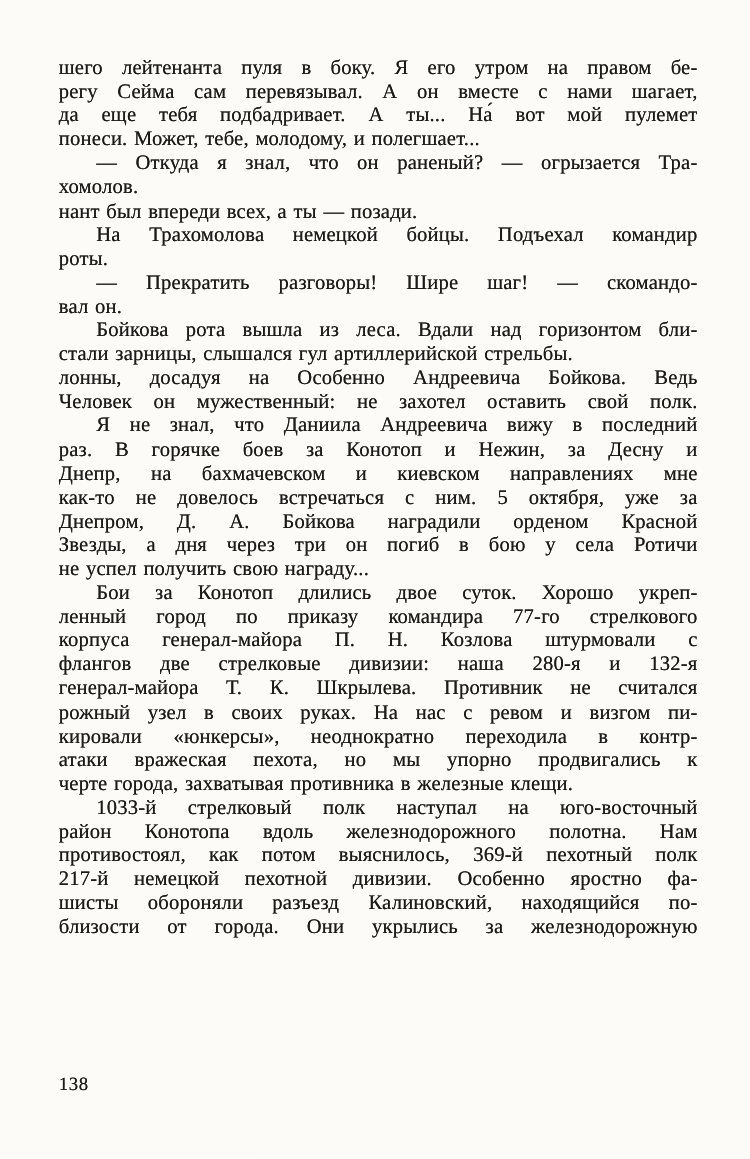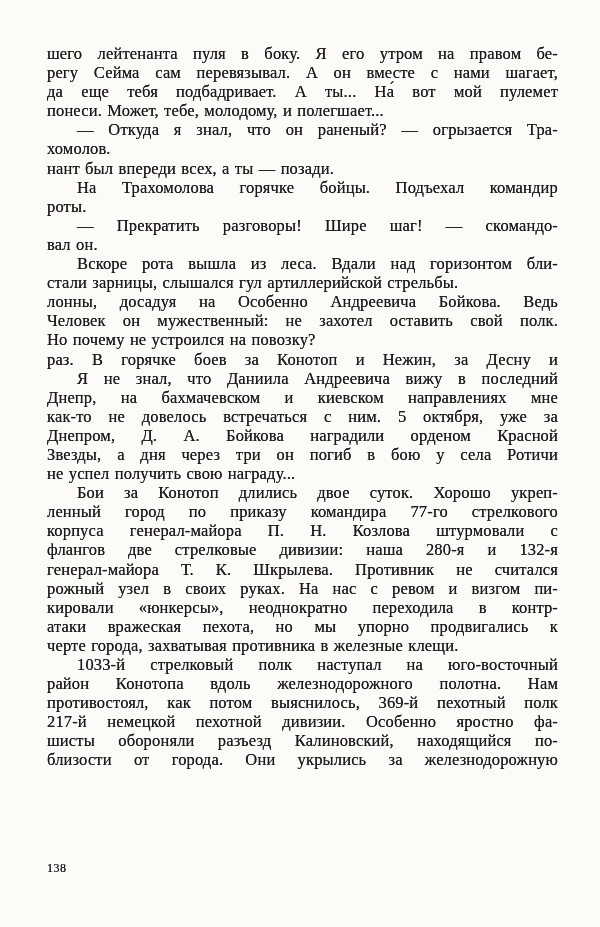--- a/index.html
+++ b/index.html
@@ -44,21 +44,21 @@
   .line.last {
     text-align-last: left;
   }
   .line.indent {
     text-indent: 30px;
   }
   .page-number {
     position: absolute;
     left: 47px;
     top: 856px;
-    font-size: 12px;
+    font-size: 15px;
     line-height: 24px;
     font-weight: 500;
     letter-spacing: 0.5px;
     text-shadow: 0 0 0.45px rgba(25, 22, 20, 0.85);
   }
 </style>
 </head>
 <body>
 
 <div class="page" style="background: rgb(252, 251, 248); color: rgb(29, 27, 25);">
@@ -70,39 +70,38 @@
         <div class="line last">понеси. Может, тебе, молодому, и полегшает...</div>
       </div>
       <div class="paragraph">
         <div class="line indent">— Откуда я знал, что он раненый? — огрызается Тра-</div>
         <div class="line last">хомолов.</div>
       </div>
       <div class="paragraph">
         <div class="line last">нант был впереди всех, а ты — позади.</div>
       </div>
       <div class="paragraph">
-        <div class="line indent">На Трахомолова горячке бойцы. Подъехал командир</div>
+        <div class="line indent">На Трахомолова немецкой бойцы. Подъехал командир</div>
         <div class="line last">роты.</div>
       </div>
       <div class="paragraph">
         <div class="line indent">— Прекратить разговоры! Шире шаг! — скомандо-</div>
         <div class="line last">вал он.</div>
       </div>
       <div class="paragraph">
-        <div class="line indent">Вскоре рота вышла из леса. Вдали над горизонтом бли-</div>
+        <div class="line indent">Бойкова рота вышла из леса. Вдали над горизонтом бли-</div>
         <div class="line last">стали зарницы, слышался гул артиллерийской стрельбы.</div>
       </div>
       <div class="paragraph">
         <div class="line">лонны, досадуя на Особенно Андреевича Бойкова. Ведь</div>
         <div class="line">Человек он мужественный: не захотел оставить свой полк.</div>
-        <div class="line last">Но почему не устроился на повозку?</div>
       </div>
       <div class="paragraph">
+        <div class="line indent">Я не знал, что Даниила Андреевича вижу в последний</div>
         <div class="line">раз. В горячке боев за Конотоп и Нежин, за Десну и</div>
-        <div class="line indent">Я не знал, что Даниила Андреевича вижу в последний</div>
         <div class="line">Днепр, на бахмачевском и киевском направлениях мне</div>
         <div class="line">как-то не довелось встречаться с ним. 5 октября, уже за</div>
         <div class="line">Днепром, Д. А. Бойкова наградили орденом Красной</div>
         <div class="line">Звезды, а дня через три он погиб в бою у села Ротичи</div>
         <div class="line last">не успел получить свою награду...</div>
       </div>
       <div class="paragraph">
         <div class="line indent">Бои за Конотоп длились двое суток. Хорошо укреп-</div>
         <div class="line">ленный город по приказу командира 77-го стрелкового</div>
         <div class="line">корпуса генерал-майора П. Н. Козлова штурмовали с</div>

